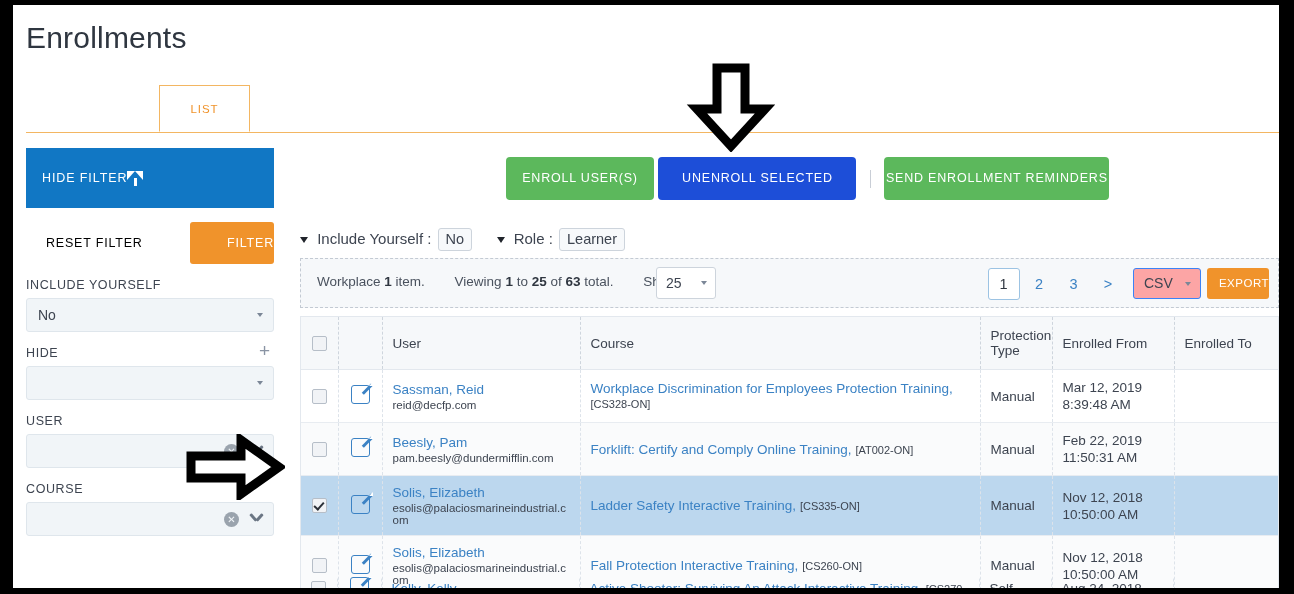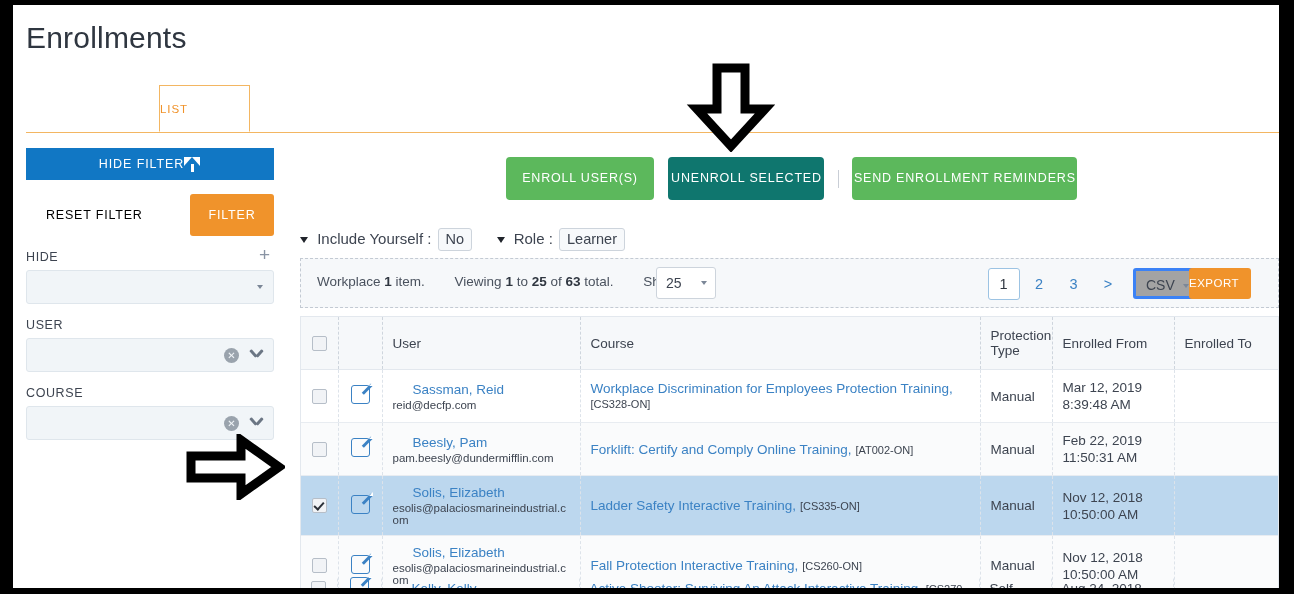--- a/index.html
+++ b/index.html
@@ -54,43 +54,44 @@
   #tab-list {
     position: absolute;
     left: 133px;
     top: 0px;
     width: 91px;
     height: 47px;
     border: 1px solid #f3b662;
     border-bottom: 1px solid #ffffff;
     background: #ffffff;
     box-sizing: border-box;
+    text-align: center;
     line-height: 47px;
     color: #f0932b;
     font-size: 11.5px;
     letter-spacing: .9px;
     cursor: pointer;
   }
 
   
   #sidebar {
     position: absolute;
     left: 13px;
     top: 143px;
     width: 248px;
   }
   #hide-filter {
-    height: 32px;
+    height: 60px;
     background: #1177c4;
     color: #fff;
     font-size: 12.5px;
     letter-spacing: .9px;
     display: flex;
     align-items: center;
-    justify-content: center;
+    justify-content: flex-start;
     padding: 0 16px;
     box-sizing: border-box;
     cursor: pointer;
   }
   .funnel {
     width: 17px; height: 14px;
     position: relative;
   }
   .funnel:before {
     content: "";
@@ -122,21 +123,21 @@
     cursor: pointer;
   }
   #filter-btn {
     position: absolute;
     right: 0; top: 0;
     width: 84px; height: 42px;
     background: #f0932b;
     color: #fff;
     font-size: 12.5px;
     letter-spacing: .8px;
-    text-align: center;
+    text-align: right;
     line-height: 42px;
     border-radius: 3px;
     cursor: pointer;
   }
   .fgroup { margin-top: 14px; position: relative; }
   .flabel {
     font-size: 12.5px;
     color: #3d4450;
     letter-spacing: .6px;
     margin-bottom: 6px;
@@ -211,21 +212,21 @@
     line-height: 43px;
     color: #fff;
     font-size: 12.5px;
     letter-spacing: .8px;
     text-align: center;
     border-radius: 4px;
     cursor: pointer;
     vertical-align: middle;
   }
   #enroll-users  { width: 148px; background: #5cb85c; }
-  #unenroll-sel  { width: 156px; background: #0f766e; margin-left: 10px; }
+  #unenroll-sel  { width: 198px; background: #1d4ed8; }
   #sep-bar {
     display: inline-block;
     width: 1px; height: 18px;
     background: #c9ced6;
     margin: 0 9px;
     vertical-align: middle;
   }
   #send-reminders { width: 225px; background: #5cb85c; }
 
   
@@ -309,39 +310,39 @@
   .pnum.active {
     border: 1px solid #9cc3e3;
     border-radius: 3px;
     background: #fff;
     color: #2f3640;
   }
   #csv-select {
     position: absolute;
     right: 77px; top: 9px;
     width: 68px; height: 31px;
-    background: #a3a3a3;
-    border: 3px solid #3b82f6;
+    background: #fca5a5;
+    border: 1px solid #3b82f6;
     border-radius: 3px;
     font-size: 14px;
     color: #3d4450;
     line-height: 29px;
     padding-left: 10px;
     box-sizing: border-box;
     cursor: pointer;
   }
   #export-btn {
     position: absolute;
-    right: 27px; top: 9px;
+    right: 9px; top: 9px;
     width: 62px; height: 31px;
     background: #f0932b;
     color: #fff;
     font-size: 11.5px;
     letter-spacing: .5px;
-    text-align: left;
+    text-align: right;
     line-height: 31px;
     border-radius: 3px;
     cursor: pointer;
   }
 
   
   #tablewrap {
     position: absolute;
     left: 287px; top: 311px;
     width: 979px;
@@ -429,21 +430,20 @@
     right: -4px; top: -4px;
     width: 0; height: 0;
     border-left: 4px solid transparent;
     border-bottom: 4px solid #fff;
   }
   .uname {
     color: #3b82c4;
     font-size: 13.5px;
     cursor: pointer;
     display: block;
-    margin-left: 20px;
   }
   .umail {
     color: #3d4450;
     font-size: 11.5px;
     display: block;
     margin-top: 2px;
     word-break: break-all;
   }
   .ctitle {
     color: #3b82c4;
@@ -493,20 +493,27 @@
       <div id="hide-filter">
         <span>HIDE FILTER</span>
         <span class="funnel"></span>
       </div>
 
       <div id="filter-actions">
         <div id="reset-filter">RESET FILTER</div>
         <div id="filter-btn">FILTER</div>
       </div>
 
+      <div class="fgroup">
+        <div class="flabel">INCLUDE YOURSELF</div>
+        <div class="fselect">
+          <span>No</span>
+          <span class="caret-sm"></span>
+        </div>
+      </div>
 
       <div class="fgroup">
         <div class="flabel">HIDE</div>
         <span class="plus">+</span>
         <div class="fselect">
           <span></span>
           <span class="caret-sm"></span>
         </div>
       </div>
 

